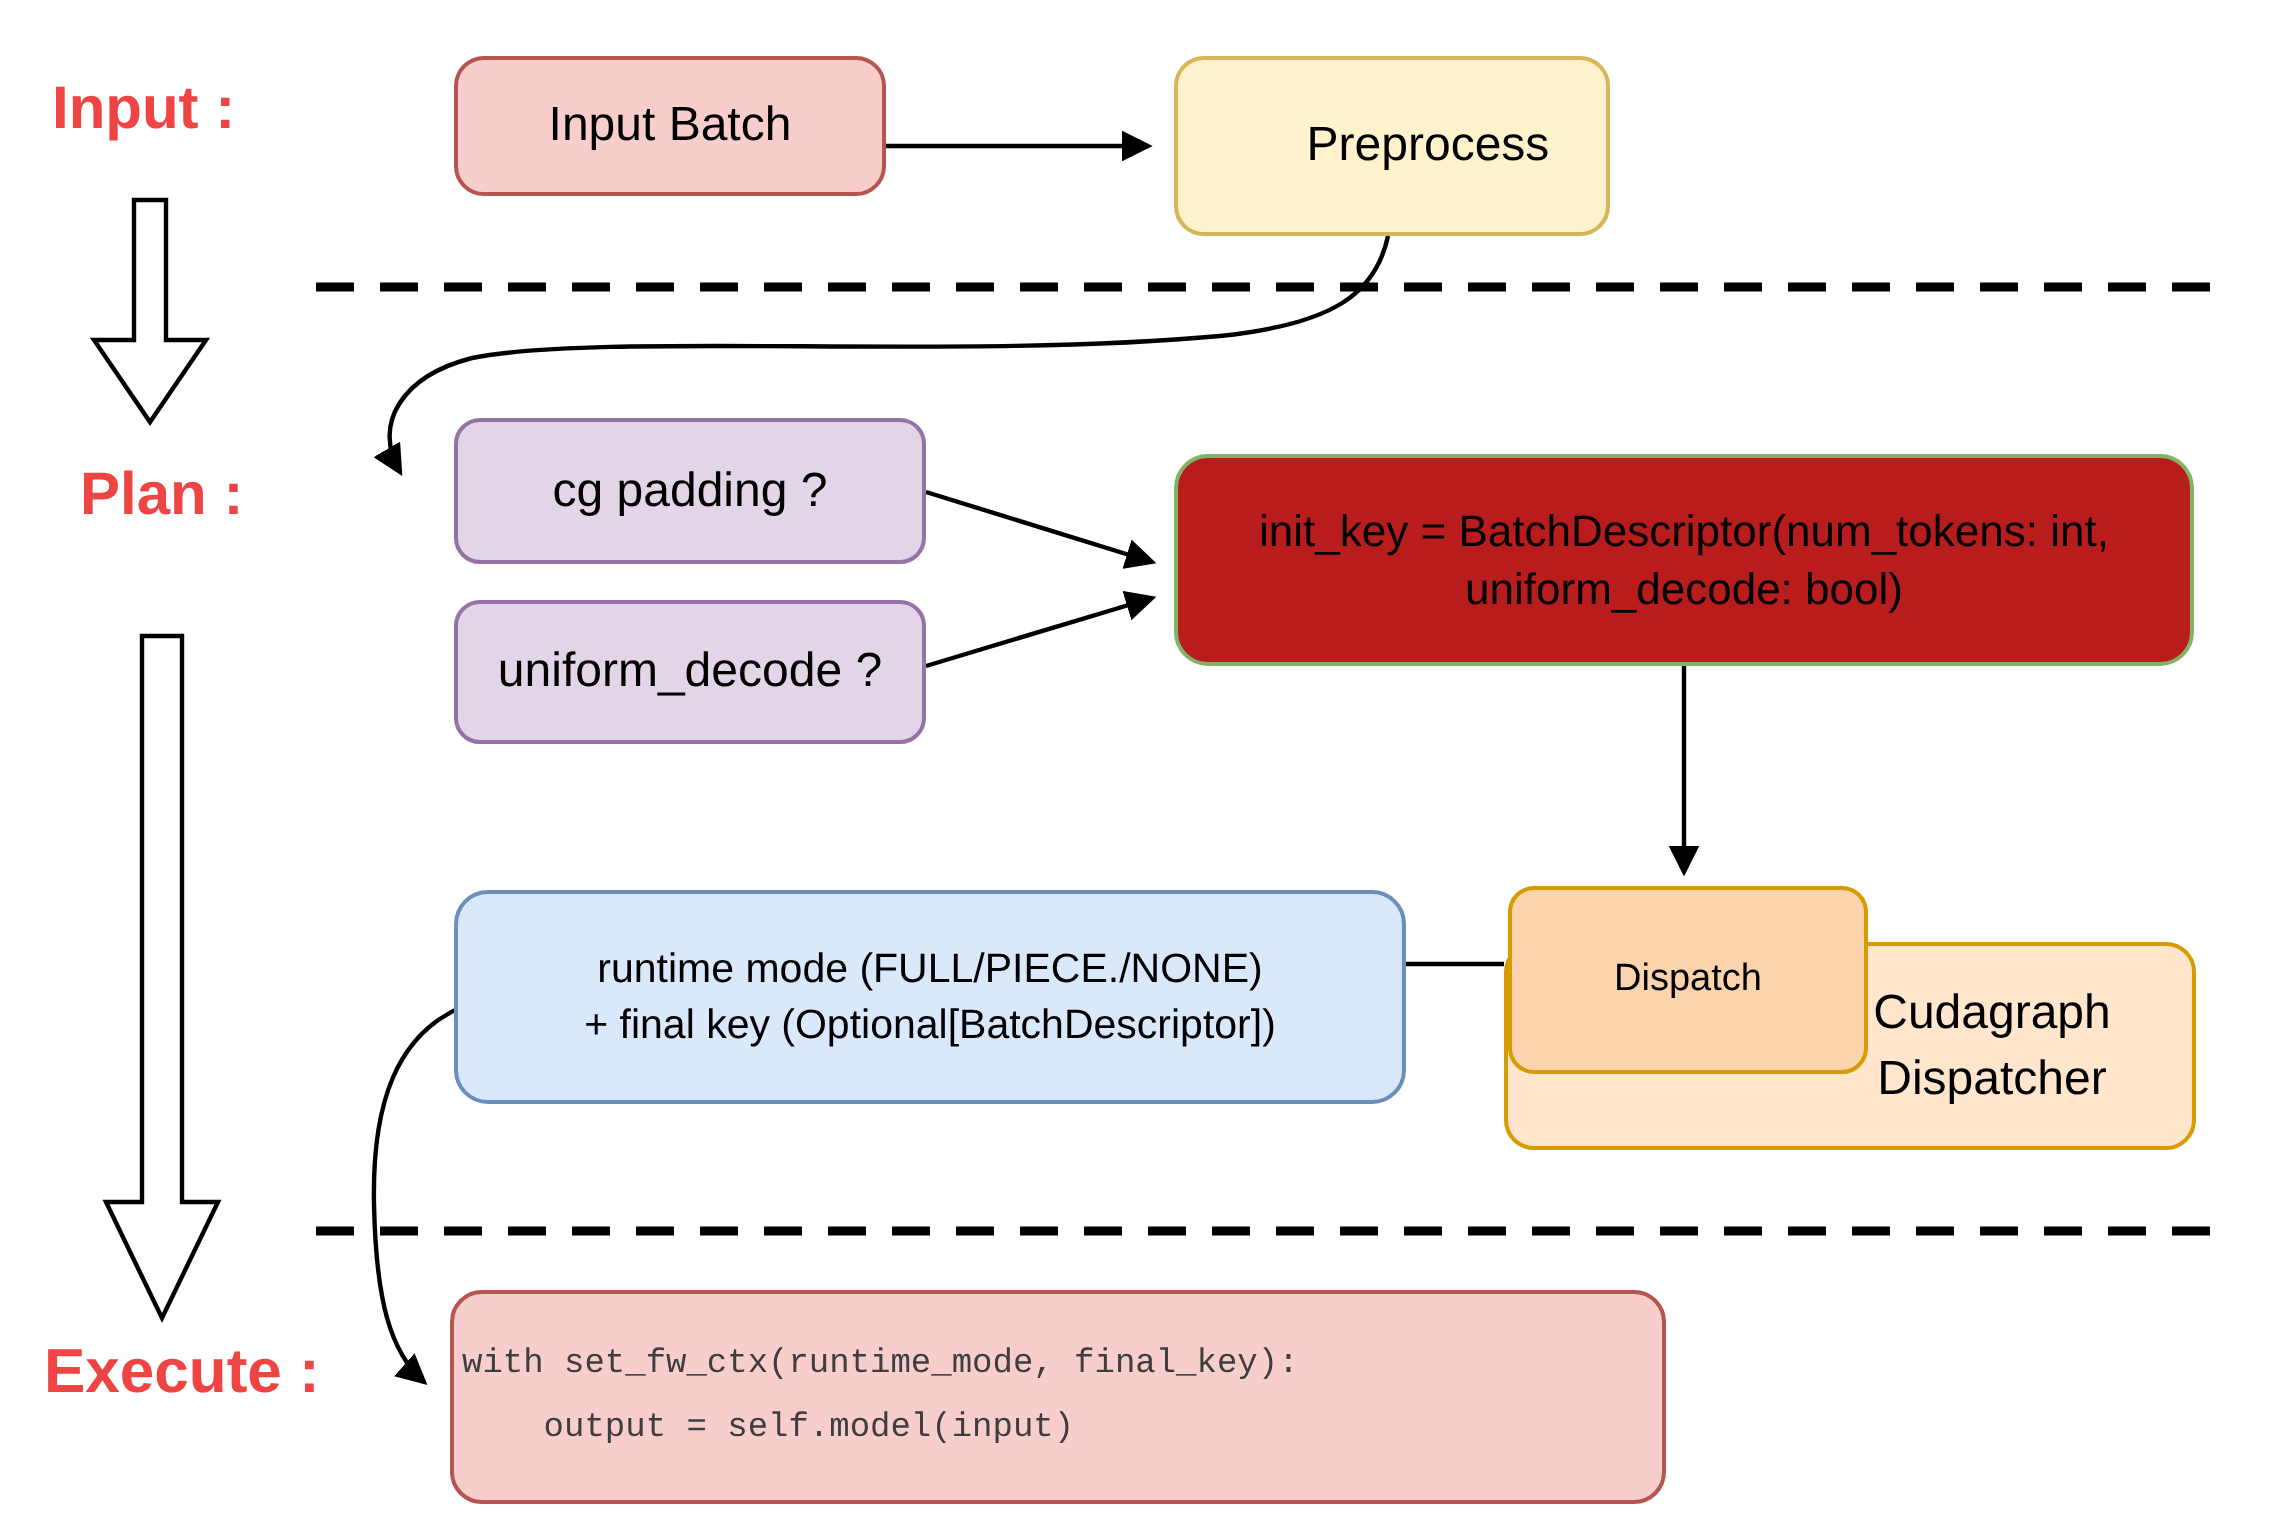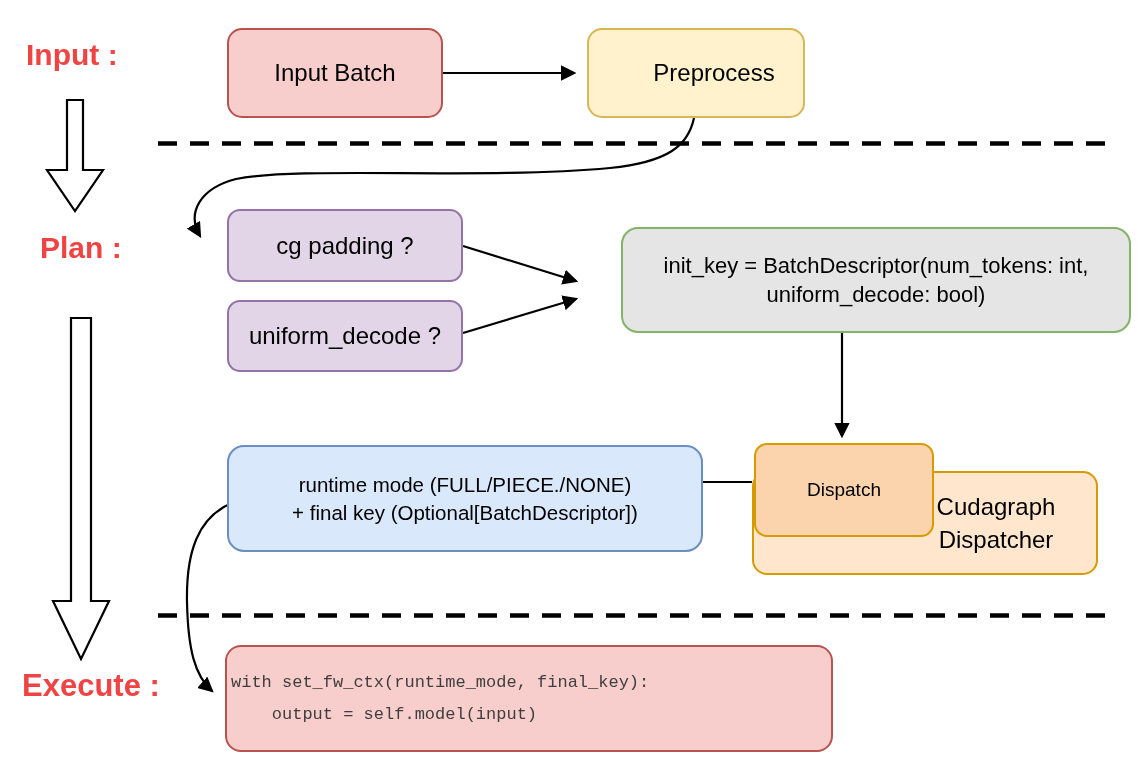--- a/index.html
+++ b/index.html
@@ -10,35 +10,35 @@
   #connectors{position:absolute;left:0;top:0;width:1142px;height:770px;z-index:1;}
   .node{
     position:absolute;box-sizing:border-box;z-index:2;
     display:flex;flex-direction:column;align-items:center;justify-content:center;
     text-align:center;border:2px solid #000;border-radius:15px;line-height:1.32;
   }
   .node span{display:block;}
   .pink   {background:#F8CECC;border-color:#B85450;}
   .yellow {background:#FFF2CC;border-color:#D6B656;padding-left:36px;}
   .purple {background:#E1D5E7;border-color:#9673A6;}
-  .green  {background:#e5e5e5;border-color:#82B366;margin-left:34px;}
+  .green  {background:#b91c1c;border-color:#82B366;}
   .blue   {background:#DAE8FC;border-color:#6C8EBF;}
   .orange-outer{background:#FFE6CC;border-color:#D79B00;}
   .orange-inner{background:#FBD3AC;border-color:#D79B00;}
   .fs24{font-size:24px;}
   .fs22{font-size:22px;}
   .fs20{font-size:20.5px;}
   .fs19{font-size:19px;}
   .stage-label{
     position:absolute;z-index:2;font-weight:bold;color:#ef4444;white-space:nowrap;
   }
   #label-input  {left:26px; top:38px; font-size:30px;}
   #label-plan   {left:40px; top:231px;font-size:30px;}
   #label-execute{left:22px; top:668px;font-size:31px;}
-  #node-input-batch   {left:227px;top:28px; width:216px;height:90px;}
+  #node-input-batch   {left:227px;top:28px; width:216px;height:70px;}
   #node-preprocess    {left:587px;top:28px; width:218px;height:90px;}
   #node-cg-padding    {left:227px;top:209px;width:236px;height:73px;border-radius:13px;}
   #node-uniform-decode{left:227px;top:300px;width:236px;height:72px;border-radius:13px;}
   #node-init-key      {left:587px;top:227px;width:510px;height:106px;border-radius:17px;}
   #node-runtime-mode  {left:227px;top:445px;width:476px;height:107px;border-radius:17px;}
   #node-dispatcher    {left:752px;top:471px;width:346px;height:104px;border-radius:15px;
                        justify-content:center;align-items:flex-end;padding-right:16px;padding-left:41px;}
   #node-dispatcher .label-wrap{width:168px;text-align:center;line-height:1.38;}
   #node-dispatch      {left:754px;top:443px;width:180px;height:94px;border-radius:13px;z-index:3;}
   #node-execute-code{

